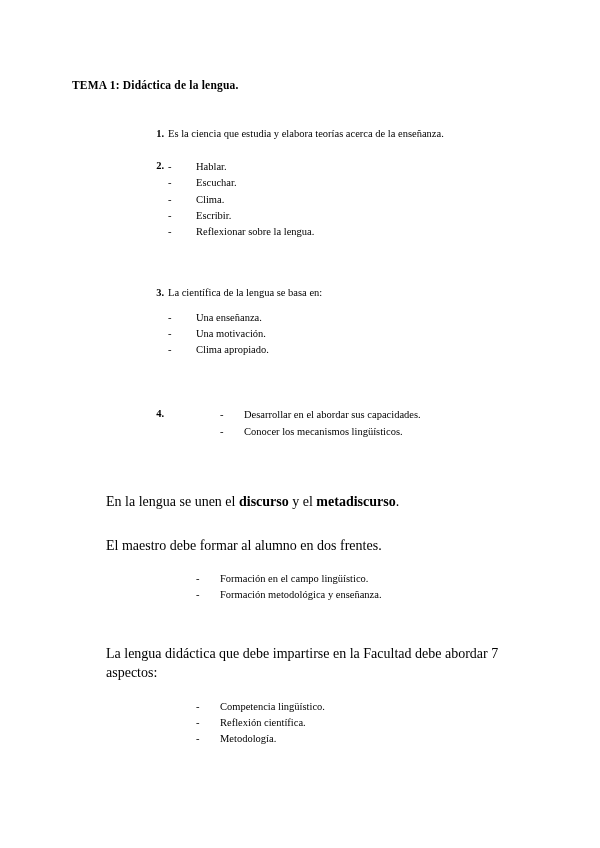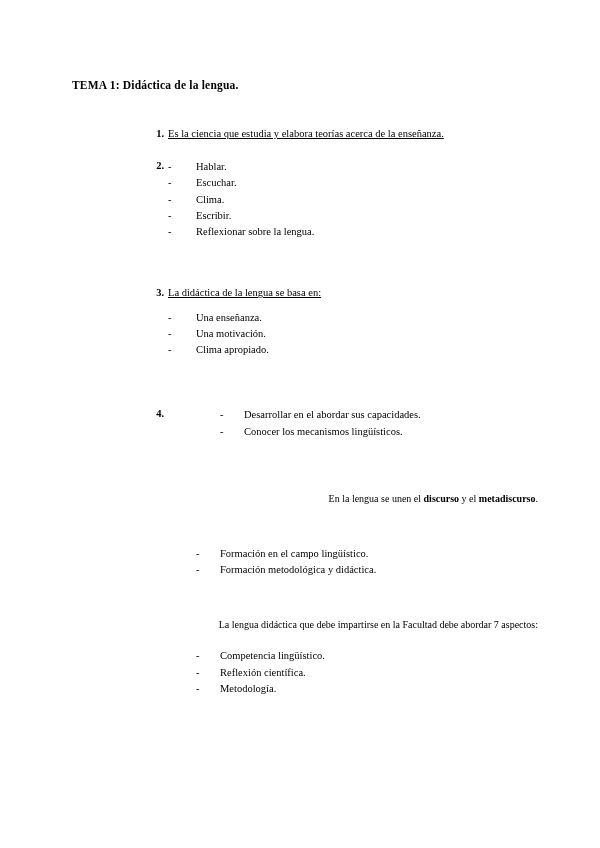--- a/index.html
+++ b/index.html
@@ -45,21 +45,20 @@
     position: absolute;
     left: 72px;
     top: 0;
     font-weight: bold;
     font-size: 10.5px;
     width: 20px;
     text-align: right;
   }
   .num-item .text {
     display: block;
-    text-decoration: underline;
   }
   .dash-list {
     list-style: none;
     margin: 9px 0 0 0;
     padding: 0;
   }
   .dash-item {
     position: relative;
     font-size: 10.5px;
     line-height: 1.55;
@@ -68,25 +67,24 @@
   }
   .dash-item .dash {
     position: absolute;
     left: 0;
     top: 0;
   }
   .gap-lg { height: 16px; }
   .gap-md { height: 10px; }
 
   .para {
-    font-size: 10px;
+    font-size: 14px;
     line-height: 1.4;
     margin: 0;
     padding-left: 34px;
-    text-align: right;
   }
   .bold { font-weight: bold; }
 
   .sub-block {
     padding-left: 124px;
   }
   .sub-block .dash-item {
     padding-left: 24px;
   }
   .spacer-1 { height: 28px; }
@@ -132,21 +130,21 @@
           <span class="dash">-</span>
           <span>Reflexionar sobre la lengua.</span>
         </li>
       </ul>
     </li>
 
     <div class="spacer-1"></div>
 
     <li class="num-item">
       <span class="marker">3.</span>
-      <span class="text">La didáctica de la lengua se basa en:</span>
+      <span class="text">La científica de la lengua se basa en:</span>
       <ul class="dash-list">
         <li class="dash-item">
           <span class="dash">-</span>
           <span>Una enseñanza.</span>
         </li>
         <li class="dash-item">
           <span class="dash">-</span>
           <span>Una motivación.</span>
         </li>
         <li class="dash-item">
@@ -175,31 +173,32 @@
   </ul>
 
   <div class="spacer-5"></div>
 
   <p class="para">
     <span>En la lengua se unen el </span><span class="bold">discurso</span><span> y el </span><span class="bold">metadiscurso</span><span>.</span>
   </p>
 
   <div class="spacer-6"></div>
 
+  <p class="para">El maestro debe formar al alumno en dos frentes.</p>
 
   <div class="gap-lg"></div>
 
   <ul class="dash-list" style="margin-top:0; padding-left:124px;">
     <li class="dash-item" style="padding-left:24px;">
       <span class="dash">-</span>
       <span>Formación en el campo lingüístico.</span>
     </li>
     <li class="dash-item" style="padding-left:24px;">
       <span class="dash">-</span>
-      <span>Formación metodológica y didáctica.</span>
+      <span>Formación metodológica y enseñanza.</span>
     </li>
   </ul>
 
   <div class="spacer-3"></div>
   <div class="gap-md"></div>
 
   <p class="para">La lengua didáctica que debe impartirse en la Facultad debe abordar 7 aspectos:</p>
 
   <div class="gap-lg"></div>
 

